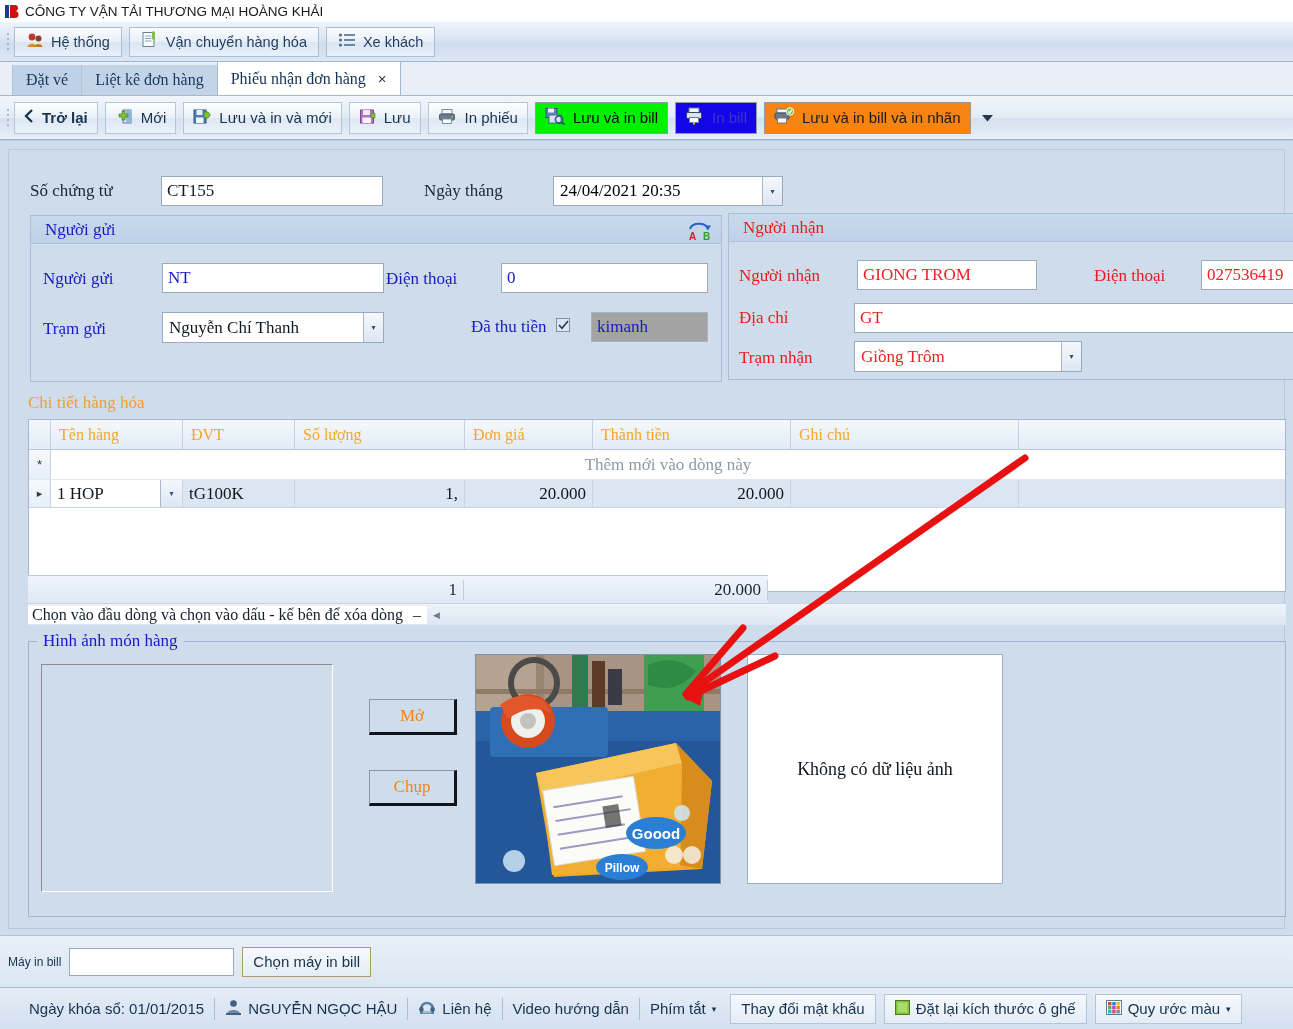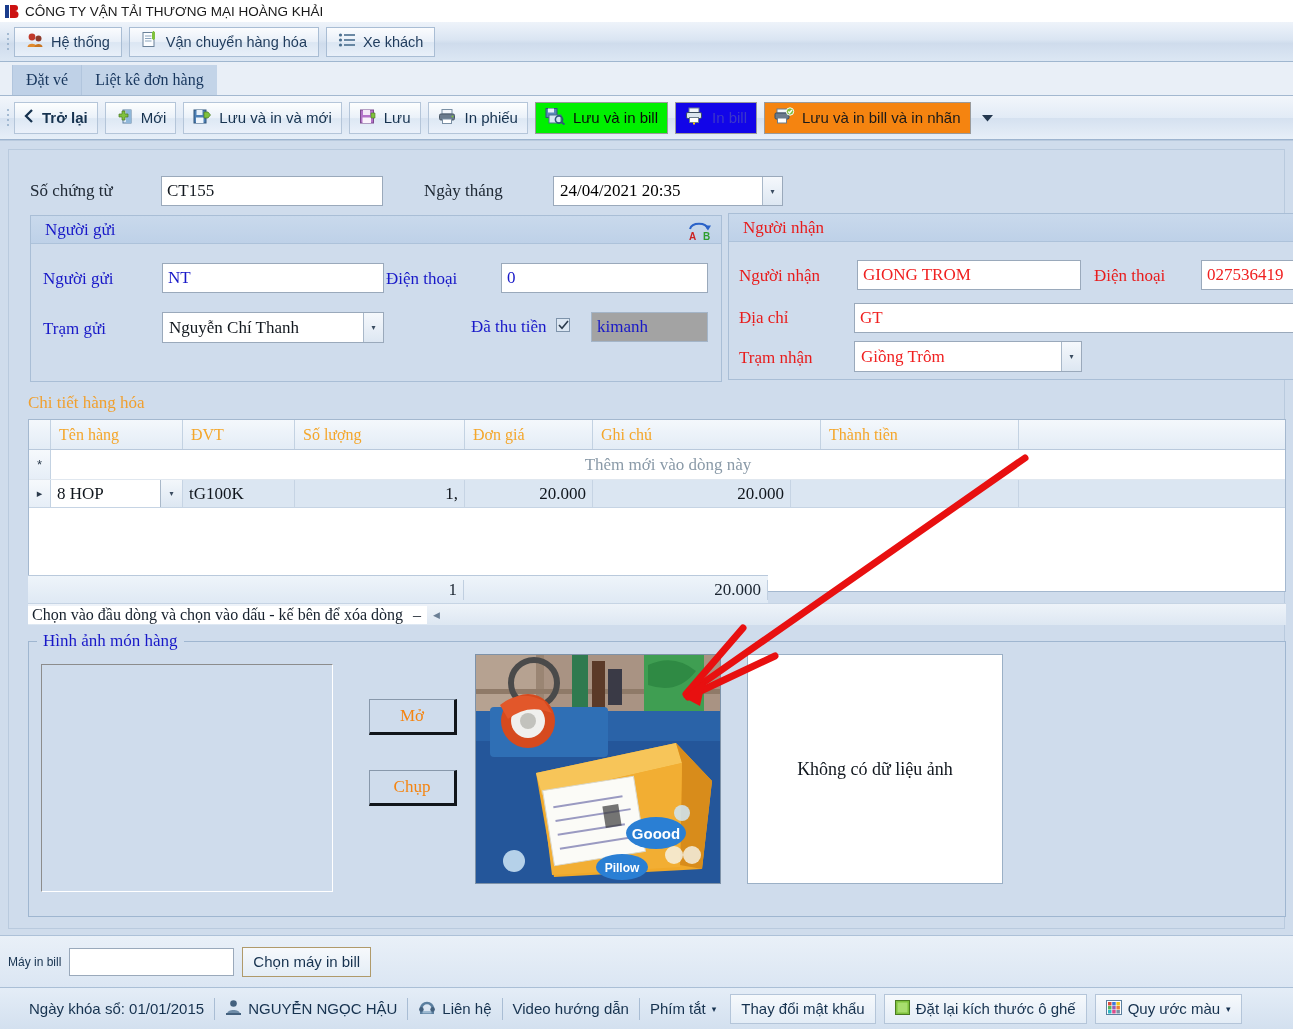--- a/index.html
+++ b/index.html
@@ -385,20 +385,24 @@
     </div>
   </div>
 
   <div class="tabstrip">
     <div class="doc-tab first">
       <span>Đặt vé</span>
     </div>
     <div class="doc-tab">
       <span>Liệt kê đơn hàng</span>
     </div>
+    <div class="doc-tab active">
+      <span>Phiếu nhận đơn hàng</span>
+      <span class="tab-close">×</span>
+    </div>
   </div>
 
   <div class="toolbar">
     <span class="gripper">
         <i></i>
         <i></i>
         <i></i>
         <i></i>
       </span>
 
@@ -548,21 +552,21 @@
       </div>
       <div class="txtbox blue" style="position:absolute;left:560px;top:96px;width:117px;height:30px;background:#a3a3a3;border-color:#a4b5c8;">kimanh</div>
     </div>
 
     <div class="groupbox" style="left:728px;top:72px;width:572px;height:167px;">
       <div class="gb-header">
         <span class="lbl-red">Người nhận</span>
       </div>
 
       <div class="lbl-red" style="position:absolute;left:10px;top:52px;">Người nhận</div>
-      <div class="txtbox red" style="position:absolute;left:128px;top:46px;width:224px;height:30px;">GIONG TROM</div>
+      <div class="txtbox red" style="position:absolute;left:128px;top:46px;width:180px;height:30px;">GIONG TROM</div>
 
       <div class="lbl-red" style="position:absolute;left:365px;top:52px;">Điện thoại</div>
       <div class="txtbox red" style="position:absolute;left:472px;top:46px;width:130px;height:30px;">027536419</div>
 
       <div class="lbl-red" style="position:absolute;left:10px;top:94px;">Địa chỉ</div>
       <div class="txtbox red" style="position:absolute;left:125px;top:89px;width:477px;height:30px;">GT</div>
 
       <div class="lbl-red" style="position:absolute;left:10px;top:134px;">Trạm nhận</div>
       <div class="combo" style="position:absolute;left:125px;top:127px;width:228px;height:31px;">
         <span class="cv" style="color:#f02020;">Giồng Trôm</span>
@@ -572,34 +576,34 @@
 
     <div class="lbl-orange" style="position:absolute;left:28px;top:252px;">Chi tiết hàng hóa</div>
 
     <div class="grid" style="left:28px;top:278px;width:1258px;height:173px;">
       <div class="grid-head">
         <div class="gh-cell" style="width:22px;padding:0;"></div>
         <div class="gh-cell" style="width:132px;text-align:right;">Tên hàng</div>
         <div class="gh-cell" style="width:112px;">ĐVT</div>
         <div class="gh-cell" style="width:170px;">Số lượng</div>
         <div class="gh-cell" style="width:128px;">Đơn giá</div>
+        <div class="gh-cell" style="width:198px;">Thành tiền</div>
         <div class="gh-cell" style="width:228px;">Ghi chú</div>
-        <div class="gh-cell" style="width:198px;">Thành tiền</div>
         <div class="gh-cell" style="flex:1 1 auto;border-right:none;"></div>
       </div>
 
       <div class="grid-newrow">
         <div class="rowhdr">*</div>
         <div style="flex:1 1 auto;display:flex;align-items:center;justify-content:center;font-family:'Liberation Serif',serif;font-size:17px;color:#8a9aa8;">Thêm mới vào dòng này</div>
       </div>
 
       <div class="grid-row">
         <div class="rowhdr" style="font-size:11px;">▸</div>
         <div class="gr-cell" style="width:132px;background:#ffffff;padding:0;">
-          <span style="flex:1 1 auto;padding:0 6px;overflow:hidden;">8 HOP</span>
+          <span style="flex:1 1 auto;padding:0 6px;overflow:hidden;">1 HOP</span>
           <span style="width:22px;align-self:stretch;background:linear-gradient(to bottom,#f3f7fb,#dde7f2);border-left:1px solid #a9b8c9;display:flex;align-items:center;justify-content:center;font-size:8px;color:#3a4c60;">▾</span>
         </div>
         <div class="gr-cell" style="width:112px;">tG100K</div>
         <div class="gr-cell num" style="width:170px;">1,</div>
         <div class="gr-cell num" style="width:128px;">20.000</div>
         <div class="gr-cell num" style="width:198px;">20.000</div>
         <div class="gr-cell" style="width:228px;"></div>
         <div class="gr-cell" style="flex:1 1 auto;border-right:none;"></div>
       </div>
 

